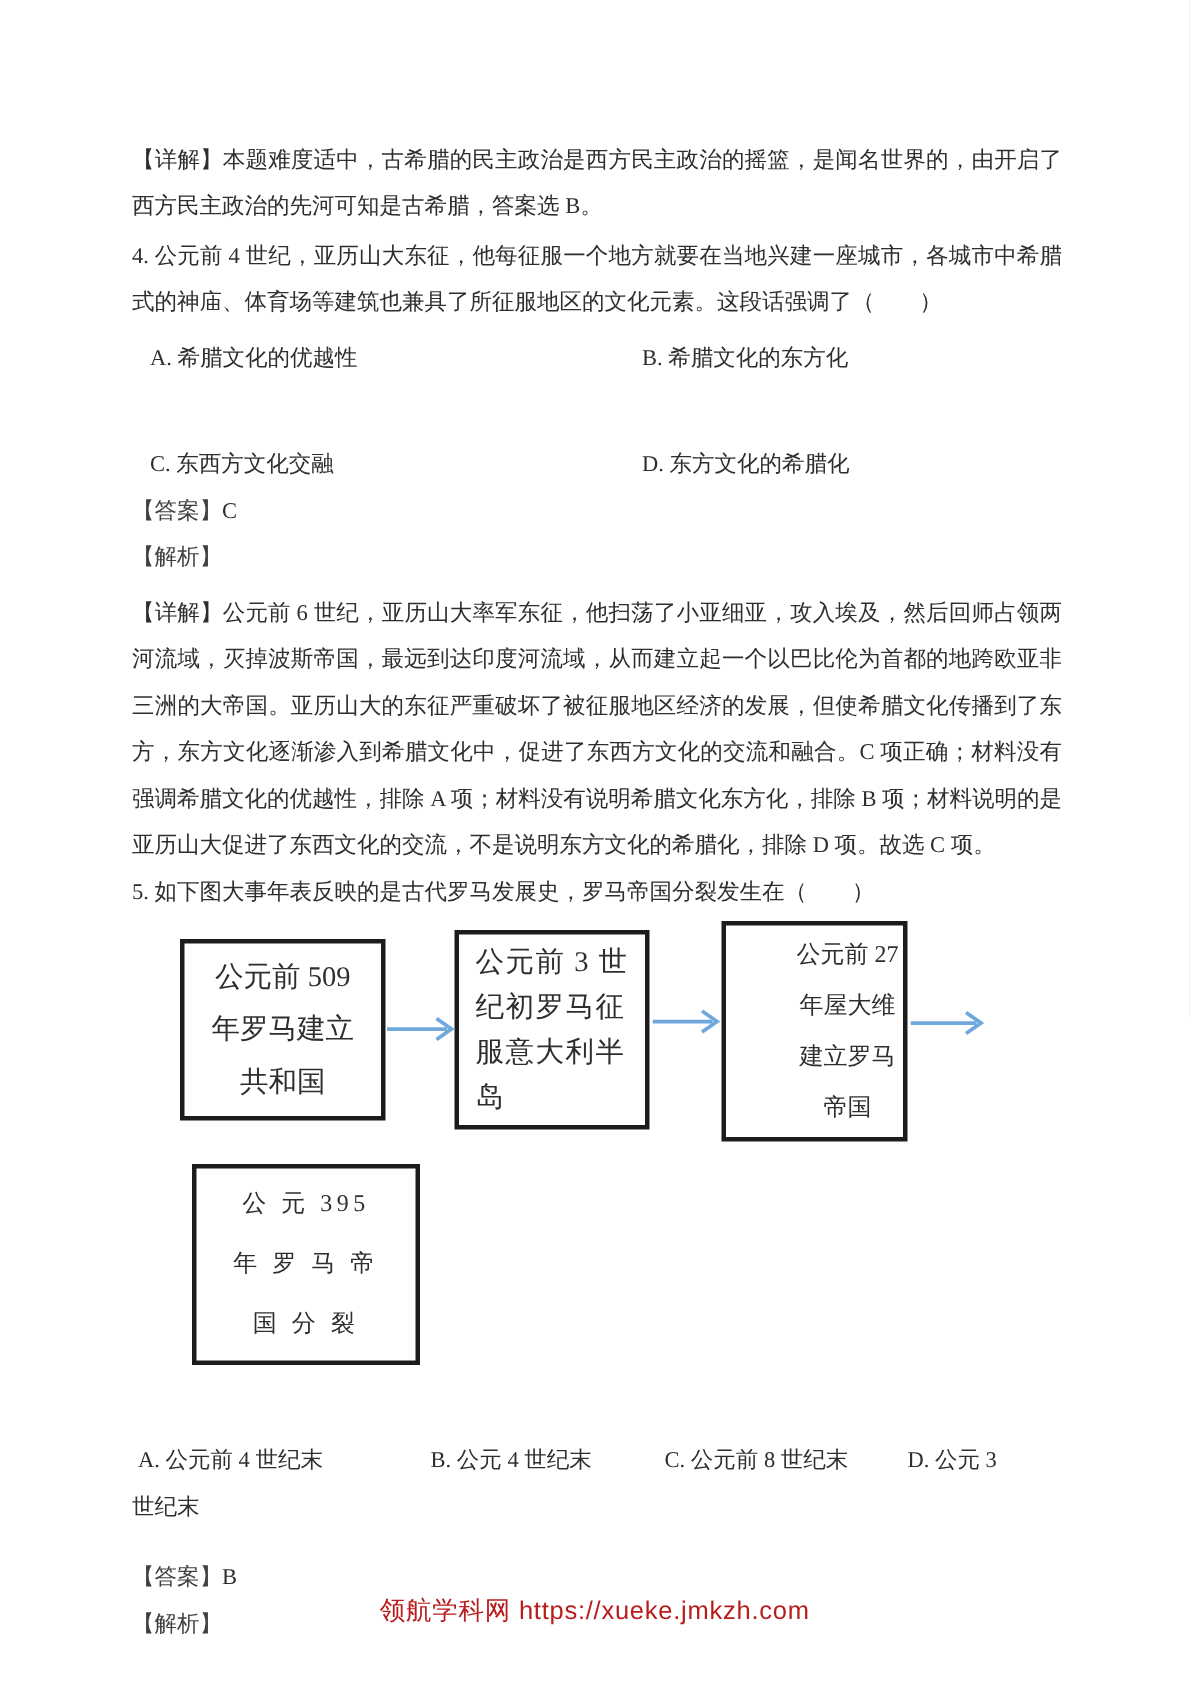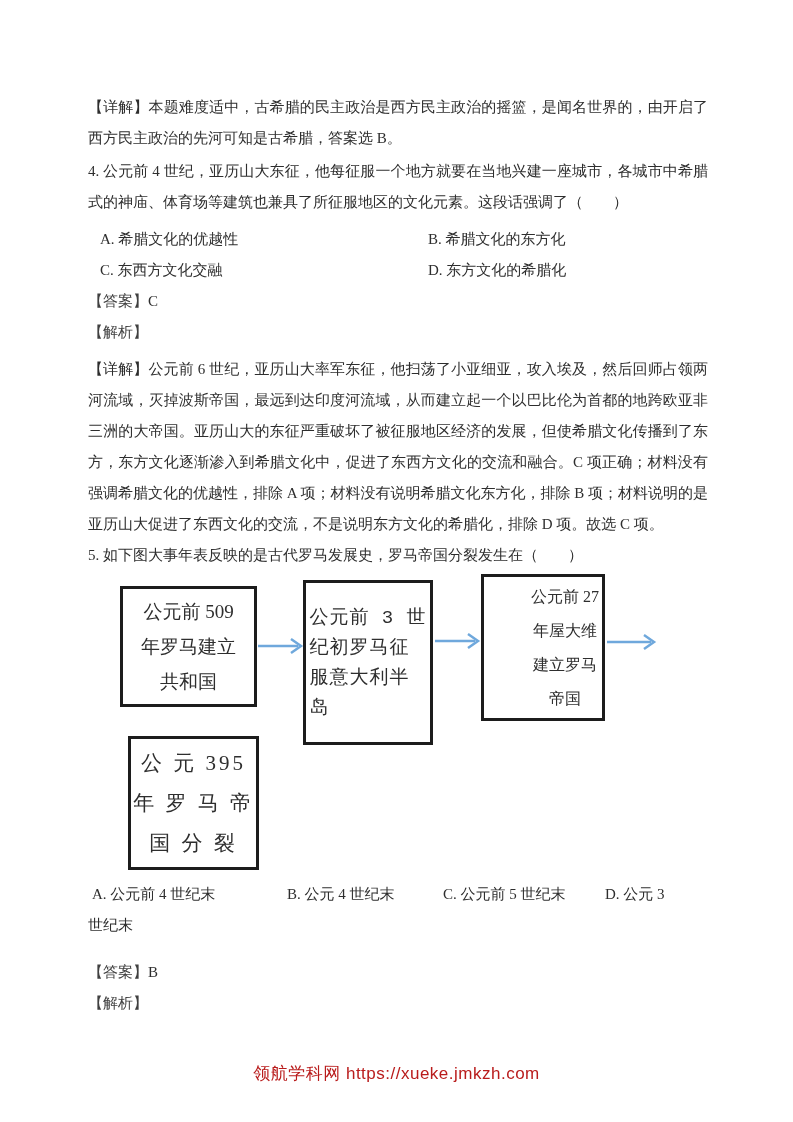--- a/index.html
+++ b/index.html
@@ -5,39 +5,39 @@
   html,body{margin:0;padding:0;background:#e8e8e8;}
   .page{
     position:relative;width:793px;height:1122px;margin:0 auto;
     background:#ffffff;overflow:hidden;
     font-family:"Liberation Serif", serif;
     color:#2e2e2e;
   }
   .content{position:absolute;left:88px;top:92px;width:620px;}
   .para{font-size:15px;line-height:31px;text-align:justify;margin:0;}
   .q4text{margin-top:2px;}
-  .optrow{position:relative;height:31px;font-size:15px;line-height:31px;}
+  .optrow{position:relative;height:31px;font-size:15px;line-height:31px;margin-top:40px;}
   .optrow .opt{position:absolute;top:0;white-space:nowrap;}
   .opt-c1{left:12px;}
   .opt-c2{left:340px;}
   .q5-a{left:4px;} .q5-b{left:199px;} .q5-c{left:355px;} .q5-d{left:517px;}
   .ansline{height:31px;font-size:15px;line-height:31px;}
   .blue{color:#404040;}
   .mt6{margin-top:6px;} .mt4{margin-top:16px;}
   .flowchart{position:relative;height:308px;}
   .fbox{
     position:absolute;box-sizing:border-box;
     border:3px solid #1c1c1c;background:#fff;
     display:flex;align-items:center;justify-content:center;
     white-space:pre-line;text-align:center;
   }
   .fbox1{left:32px;top:15px;width:137px;height:121px;font-size:19px;line-height:35px;}
-  .fbox2{left:215px;top:9px;width:130px;height:165px;font-size:19px;line-height:30px;text-align:left;letter-spacing:1px;font-family:Liberation Mono, monospace;}
+  .fbox2{left:215px;top:9px;width:130px;height:133px;font-size:19px;line-height:30px;text-align:left;letter-spacing:1px;}
   .fbox3{left:393px;top:3px;width:124px;height:147px;font-size:16px;line-height:34px;padding-left:44px;}
-  .fbox4{left:40px;top:165px;width:131px;height:134px;font-size:21px;line-height:40px;letter-spacing:3px;}
+  .fbox4{left:40px;top:165px;width:152px;height:134px;font-size:16px;line-height:40px;letter-spacing:3px;}
   .arrow{position:absolute;height:20px;}
   .arrow1{left:170px;top:65px;width:46px;}
   .arrow2{left:347px;top:60px;width:46px;}
   .arrow3{left:519px;top:61px;width:50px;}
   .footer{
     position:absolute;left:0;top:1062px;width:100%;
     text-align:center;font-size:17px;color:#b91c1c;
     font-family:"Liberation Sans", sans-serif;letter-spacing:0.5px;
   }
 </style>
@@ -103,21 +103,21 @@
         <svg width="50" height="20" viewBox="0 0 50 20">
           <line x1="0" y1="10" x2="44" y2="10" stroke="#6fa8dc" stroke-width="2.5"></line>
           <polyline points="37,3 47,10 37,17" fill="none" stroke="#6fa8dc" stroke-width="2.5"></polyline>
         </svg>
       </span>
     </div>
 
     <div class="optrow">
       <span class="opt q5-a">A. 公元前 4 世纪末</span>
       <span class="opt q5-b">B. 公元 4 世纪末</span>
-      <span class="opt q5-c">C. 公元前 5 世纪末</span>
+      <span class="opt q5-c">C. 公元前 8 世纪末</span>
       <span class="opt q5-d">D. 公元 3</span>
     </div>
     <div class="ansline">
       <span>世纪末</span>
     </div>
 
     <div class="ansline mt4">
       <span class="blue">【答案】</span><span>B</span>
     </div>
     <div class="ansline">

